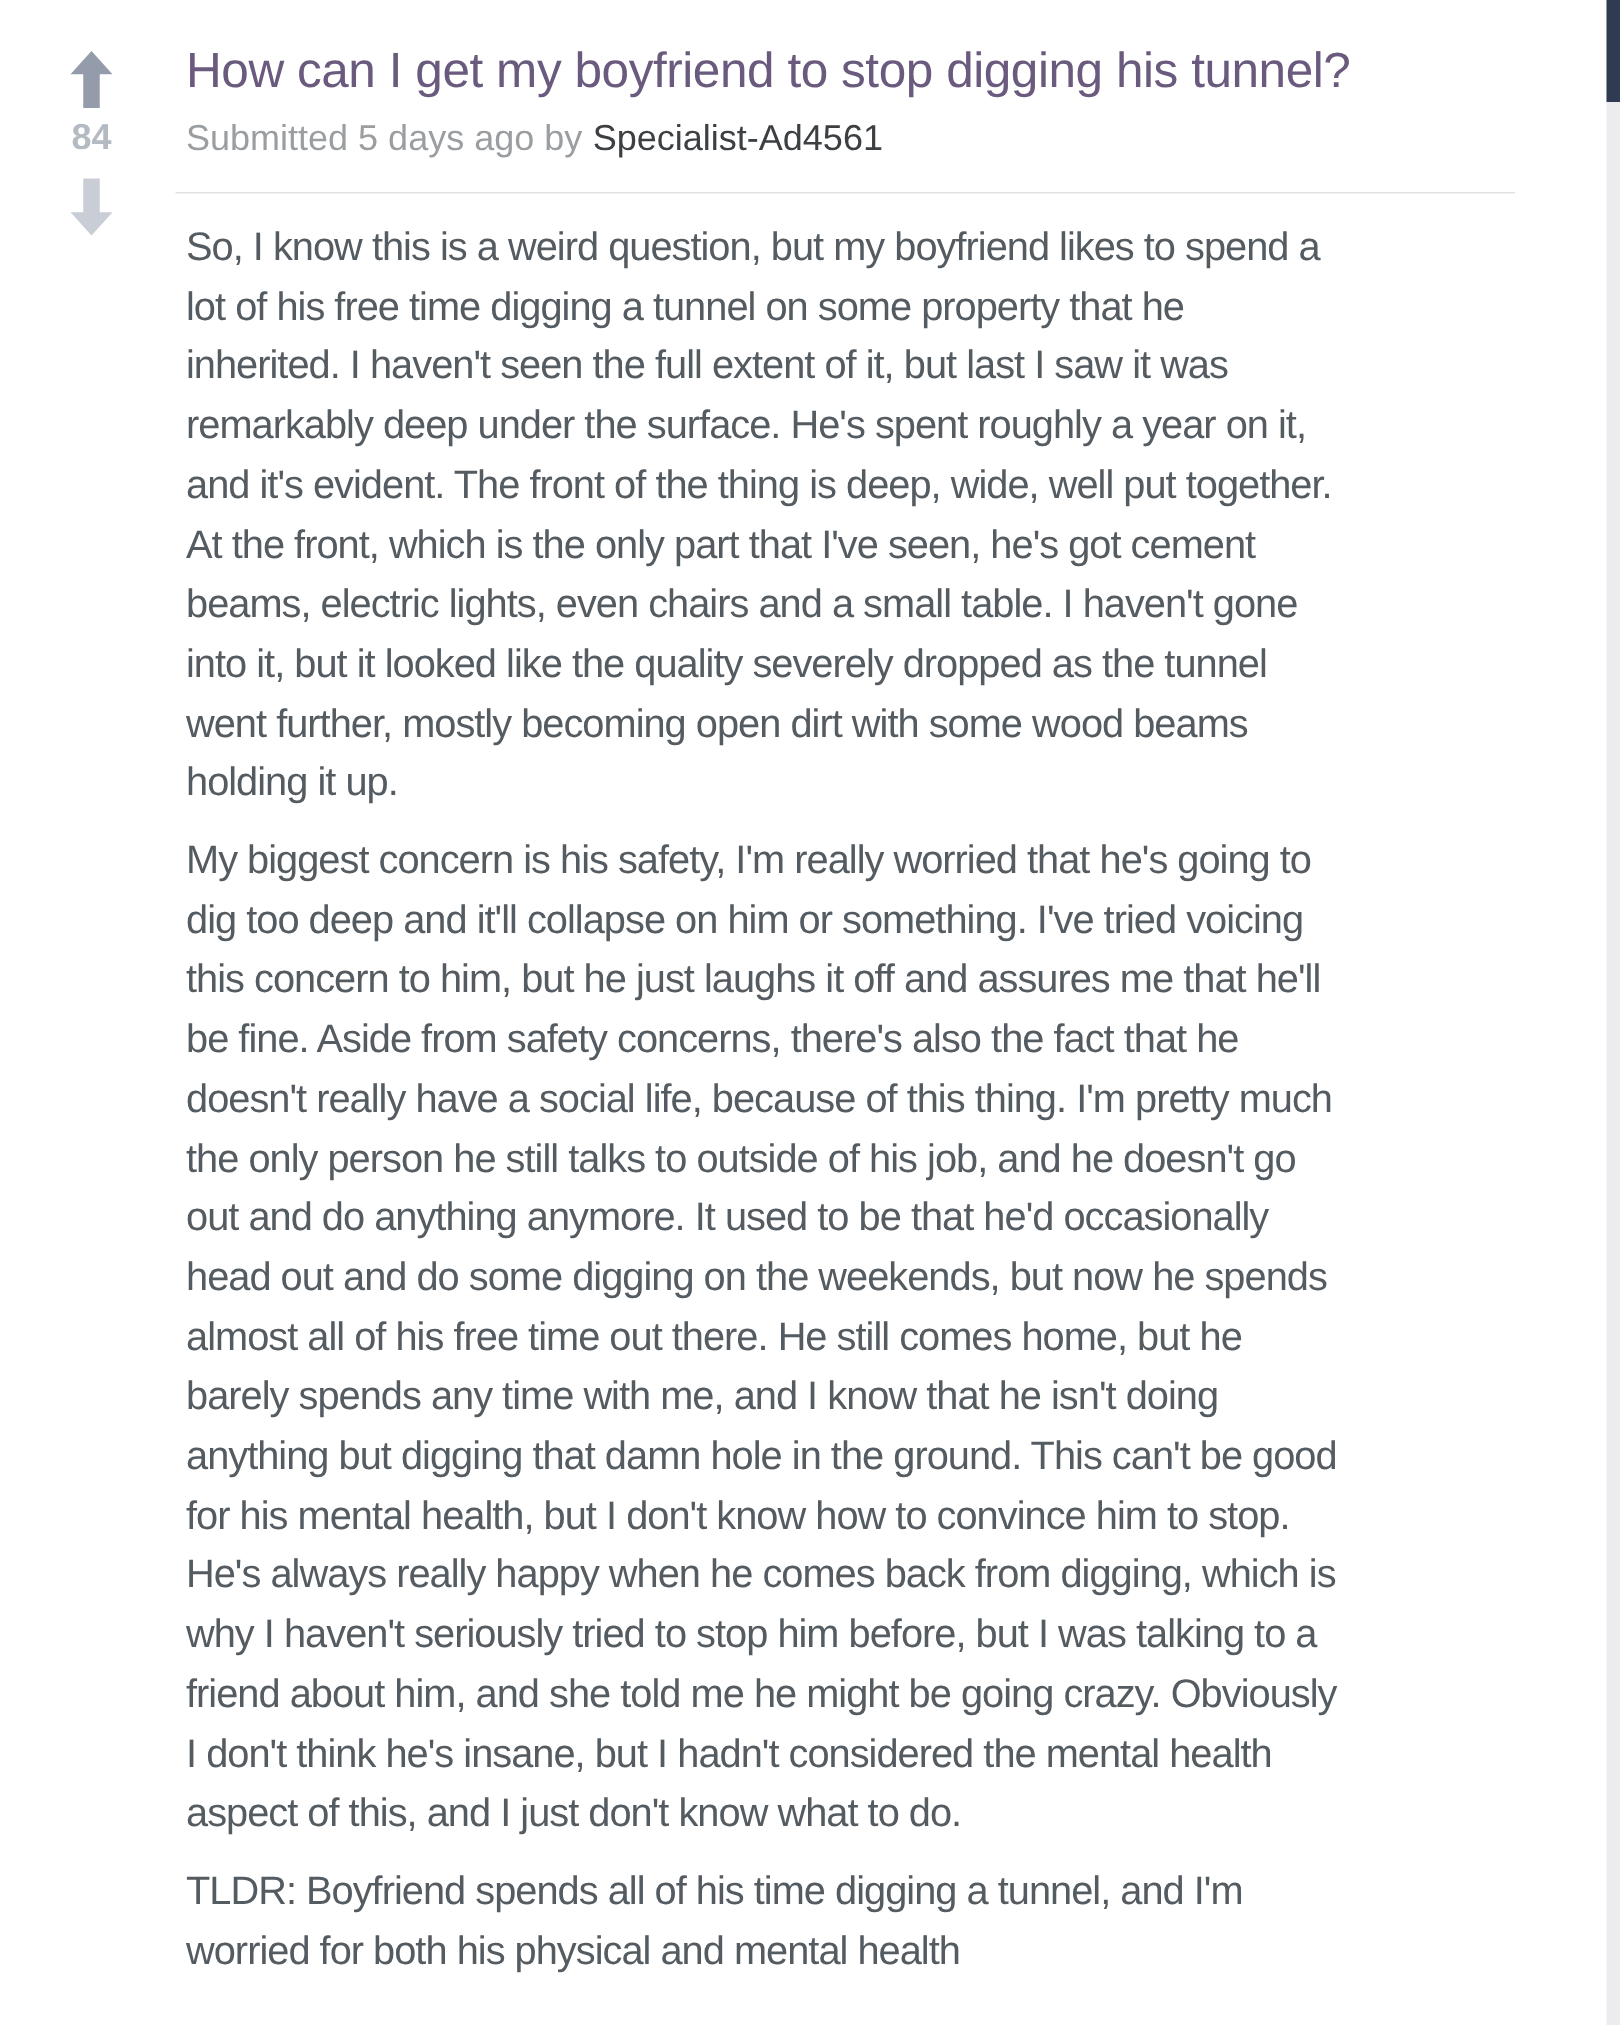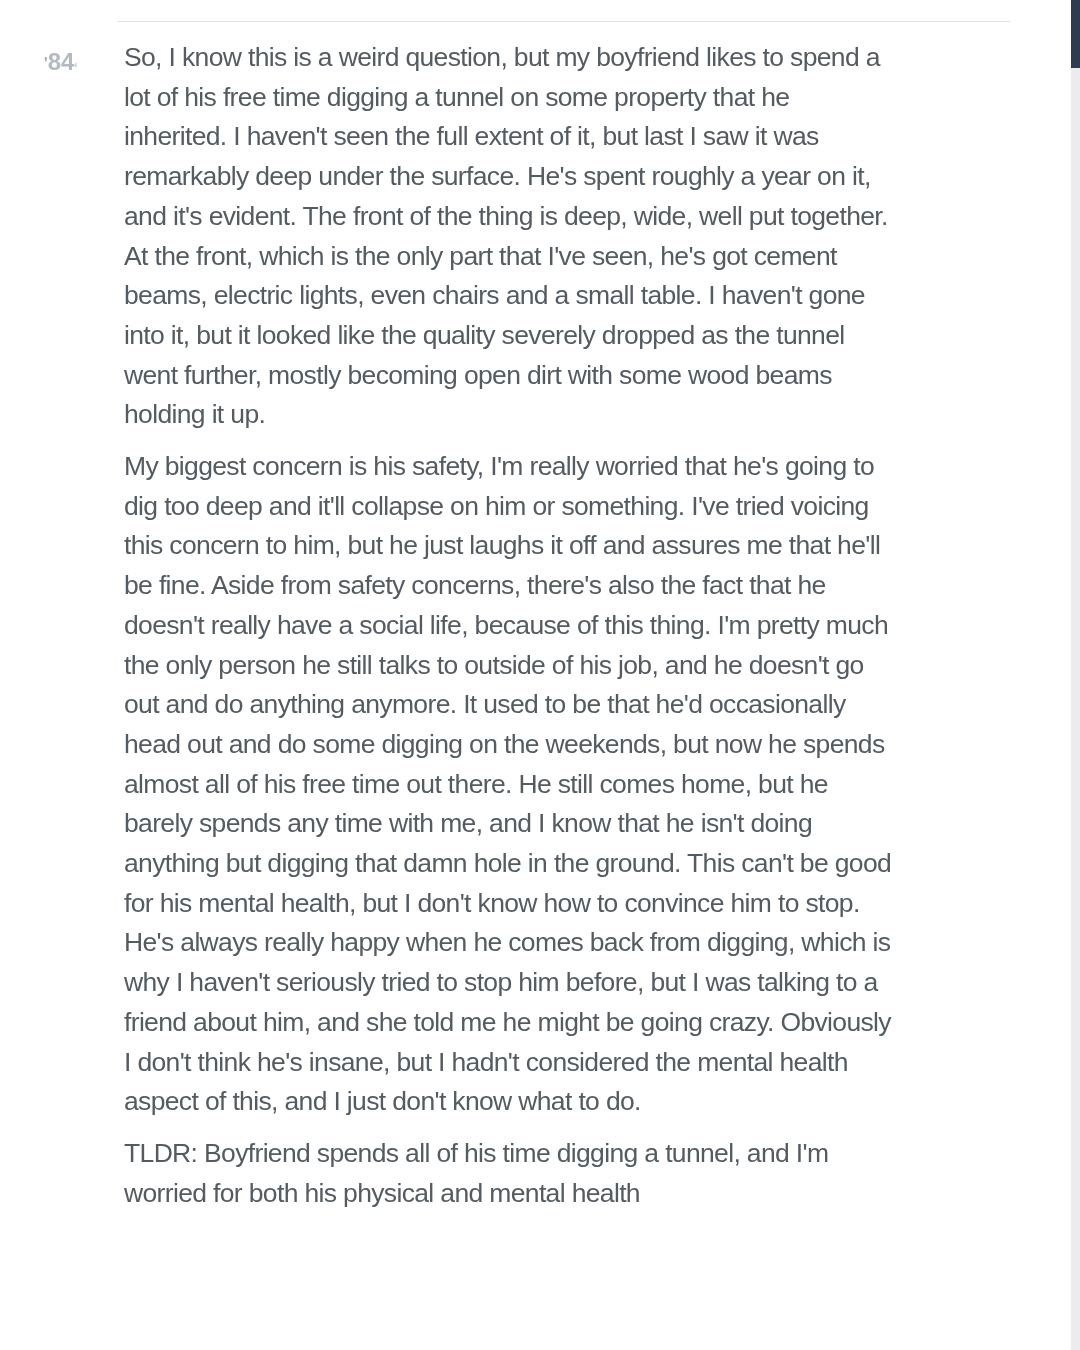--- a/index.html
+++ b/index.html
@@ -26,21 +26,21 @@
     position: relative;
   }
   .page { position: relative; width: 1080px; height: 1350px; }
 
   
   .vote-column {
     position: absolute;
     left: 44px; top: 33px;
     width: 34px;
     display: flex;
-    flex-direction: row;
+    flex-direction: column;
     align-items: center;
   }
   .arrow { display: block; cursor: pointer; }
   .arrow-up   { color: var(--upvote-arrow); }
   .arrow-down { color: var(--downvote-arrow); margin-top: 12px; }
   .score {
     margin-top: 5px;
     font-size: 24px;
     font-weight: bold;
     color: var(--score-text);
@@ -118,20 +118,24 @@
     <svg class="arrow arrow-up" width="30" height="40" viewBox="0 0 30 40">
       <path d="M15 1 L29 16.5 L20.5 16.5 L20.5 39 L9.5 39 L9.5 16.5 L1 16.5 Z" fill="currentColor"></path>
     </svg>
     <div class="score">84</div>
     <svg class="arrow arrow-down" width="30" height="40" viewBox="0 0 30 40">
       <path d="M15 39 L1 23.5 L9.5 23.5 L9.5 1 L20.5 1 L20.5 23.5 L29 23.5 Z" fill="currentColor"></path>
     </svg>
   </div>
 
   <div class="content">
+    <h1 class="post-title">How can I get my boyfriend to stop digging his tunnel?</h1>
+    <div class="post-tagline">
+      <span>Submitted 5 days ago by</span><span class="post-author">Specialist-Ad4561</span>
+    </div>
     <div class="divider"></div>
     <div class="post-body">
       <p>So, I know this is a weird question, but my boyfriend likes to spend a
 lot of his free time digging a tunnel on some property that he
 inherited. I haven't seen the full extent of it, but last I saw it was
 remarkably deep under the surface. He's spent roughly a year on it,
 and it's evident. The front of the thing is deep, wide, well put together.
 At the front, which is the only part that I've seen, he's got cement
 beams, electric lights, even chairs and a small table. I haven't gone
 into it, but it looked like the quality severely dropped as the tunnel

